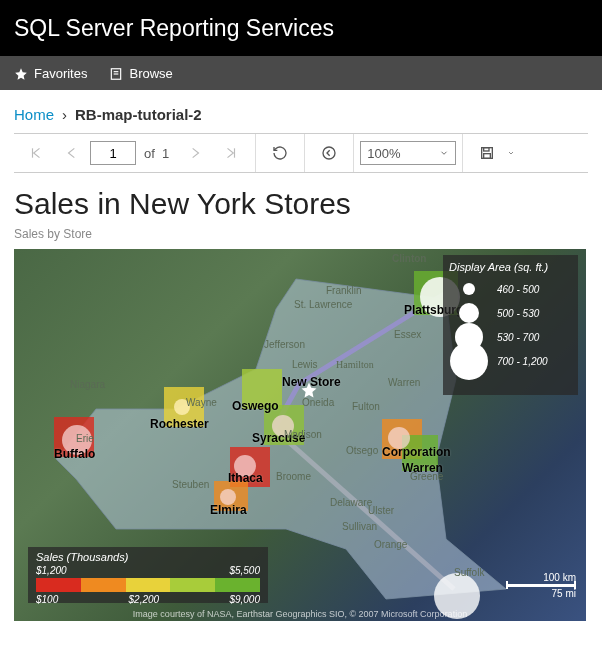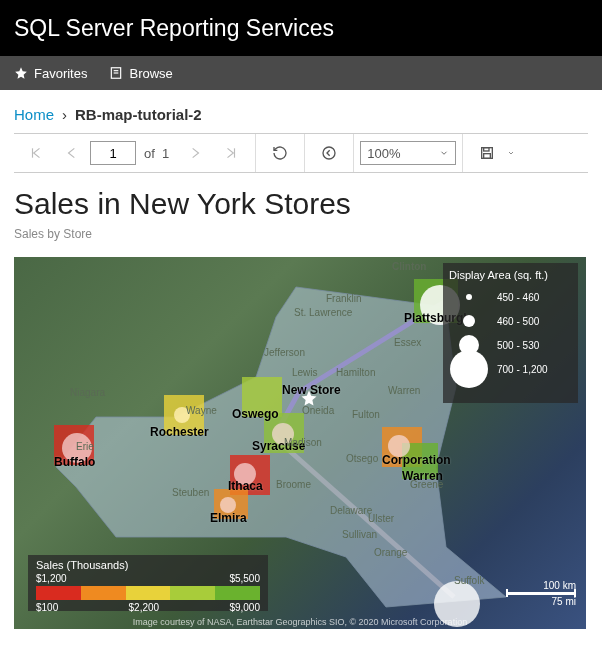--- a/index.html
+++ b/index.html
@@ -1,43 +1,43 @@
 <!DOCTYPE html>
 <html><head>
 <meta charset="utf-8">
 <style>
   * { box-sizing: border-box; margin: 0; padding: 0; }
   body { font-family: "Segoe UI", Arial, sans-serif; width: 602px; height: 648px; overflow: hidden; background: #fff; }
   .header-bar { background: #000; color: #fff; height: 56px; display: flex; align-items: center; padding: 0 14px; font-size: 23px; font-weight: 300; }
   .nav-bar { background: #4a4a4a; color: #fff; height: 34px; display: flex; align-items: center; padding: 0 14px; gap: 22px; font-size: 13px; }
-  .nav-item { display: flex; align-items: flex-start; gap: 6px; cursor: pointer; }
+  .nav-item { display: flex; align-items: flex-end; gap: 6px; cursor: pointer; }
   .nav-icon { display: inline-flex; }
   .content { padding: 10px 14px 0 14px; }
   .breadcrumb { font-size: 15px; padding: 6px 0 10px 0; display: flex; align-items: center; gap: 8px; }
   .breadcrumb-home { color: #0b8ec7; cursor: pointer; }
   .breadcrumb-sep { color: #333; }
   .breadcrumb-cur { color: #333; font-weight: 600; }
   .toolbar { border-top: 1px solid #ccc; border-bottom: 1px solid #ccc; height: 40px; display: flex; align-items: center; gap: 0; padding: 0 4px; color: #555; }
   .tb-btn { width: 36px; height: 38px; display: flex; align-items: center; justify-content: center; cursor: pointer; color: #555; }
   .tb-btn.disabled { color: #bbb; }
   .tb-sep { width: 1px; height: 38px; background: #ddd; margin: 0 6px; }
   .page-input { width: 46px; height: 24px; border: 1px solid #999; text-align: center; font-size: 13px; }
   .page-of { margin: 0 8px; font-size: 13px; color: #555; }
   .zoom-select { position: relative; width: 96px; height: 24px; border: 1px solid #999; display: flex; align-items: center; padding: 0 6px; font-size: 13px; cursor: pointer; }
   .zoom-select .caret { margin-left: auto; }
   .report-title { font-size: 30px; font-weight: 300; color: #222; padding: 14px 0 6px 0; }
-  .report-sub { font-size: 12px; color: #888; padding-bottom: 16px; }
+  .report-sub { font-size: 12px; color: #888; padding-bottom: 8px; }
   .map-wrap { position: relative; width: 572px; height: 372px; background: linear-gradient(135deg,#4a6845 0%,#5b7a52 30%,#3e5a3a 55%,#2c3f5f 80%,#3a5280 100%); overflow: hidden; }
   .state-shape { position:absolute; left:12px; top:20px; }
   .city-label { position: absolute; font-size: 12px; font-weight: 700; color: #000; text-shadow: 0 0 2px rgba(255,255,255,0.3); white-space: nowrap; }
   .county-label { position: absolute; font-size: 10px; color: #5a6a55; white-space: nowrap; }
   .bubble { position: absolute; border-radius: 50%; background: rgba(250,220,220,0.7); }
   .color-sq { position:absolute; width:40px; height:40px; opacity:0.8; }
   .star { position:absolute; width:18px; height:18px; }
-  .legend-box { position: absolute; background: rgba(40,40,40,0.75); color: #fff; font-size: 10px; }
+  .legend-box { position: absolute; background: rgba(40,40,40,0.75); color: #fff; font-size: 10px; font-style: italic; }
   .legend-area { right:8px; top:6px; width:135px; height:140px; padding:6px; }
   .legend-area .title { font-size:11px; margin-bottom:4px; }
   .la-row { display:flex; align-items:center; gap:8px; height:24px; }
   .la-circ { background:#fff; border-radius:50%; }
   .legend-sales { left:14px; bottom:18px; width:240px; height:56px; padding:4px 8px; }
   .legend-sales .title { font-size:11px; margin-bottom:2px; }
   .ls-grad { display:flex; height:14px; margin:2px 0; }
   .ls-grad div { flex:1; }
   .ls-ticks { display:flex; justify-content:space-between; font-size:10px; }
   .ls-top { display:flex; justify-content:space-between; font-size:10px; }
@@ -198,21 +198,21 @@
         <div class="city-label" style="left: 196px; top: 254px;">Elmira</div>
       </div>
 
     <div id="county-layer">
         <div class="county-label" style="left: 378px; top: 4px; font-weight: bold;">Clinton</div>
         <div class="county-label" style="left: 312px; top: 36px;">Franklin</div>
         <div class="county-label" style="left: 280px; top: 50px;">St. Lawrence</div>
         <div class="county-label" style="left: 380px; top: 80px;">Essex</div>
         <div class="county-label" style="left: 250px; top: 90px;">Jefferson</div>
         <div class="county-label" style="left: 278px; top: 110px;">Lewis</div>
-        <div class="county-label" style="left: 322px; top: 110px;">Hamilton</div>
+        <div class="county-label" style="left: 322px; top: 110px; font-family: Liberation Serif, serif;">Hamilton</div>
         <div class="county-label" style="left: 374px; top: 128px;">Warren</div>
         <div class="county-label" style="left: 56px; top: 130px;">Niagara</div>
         <div class="county-label" style="left: 172px; top: 148px;">Wayne</div>
         <div class="county-label" style="left: 288px; top: 148px;">Oneida</div>
         <div class="county-label" style="left: 338px; top: 152px;">Fulton</div>
         <div class="county-label" style="left: 270px; top: 180px;">Madison</div>
         <div class="county-label" style="left: 332px; top: 196px;">Otsego</div>
         <div class="county-label" style="left: 62px; top: 184px;">Erie</div>
         <div class="county-label" style="left: 158px; top: 230px;">Steuben</div>
         <div class="county-label" style="left: 262px; top: 222px;">Broome</div>
@@ -222,35 +222,35 @@
         <div class="county-label" style="left: 328px; top: 272px;">Sullivan</div>
         <div class="county-label" style="left: 360px; top: 290px;">Orange</div>
         <div class="county-label" style="left: 440px; top: 318px;">Suffolk</div>
       </div>
 
     <div class="legend-box legend-area">
       <div class="title">Display Area (sq. ft.)</div>
       <div id="la-rows">
           <div class="la-row">
             <div style="width: 40px; display: flex; justify-content: center;">
-              <div class="la-circ" style="width: 6px; height: 6px;"></div>
-            </div>
-            <span>450 - 460</span>
-          </div>
-          <div class="la-row">
-            <div style="width: 40px; display: flex; justify-content: center;">
               <div class="la-circ" style="width: 12px; height: 12px;"></div>
             </div>
             <span>460 - 500</span>
           </div>
           <div class="la-row">
             <div style="width: 40px; display: flex; justify-content: center;">
               <div class="la-circ" style="width: 20px; height: 20px;"></div>
             </div>
             <span>500 - 530</span>
+          </div>
+          <div class="la-row">
+            <div style="width: 40px; display: flex; justify-content: center;">
+              <div class="la-circ" style="width: 28px; height: 28px;"></div>
+            </div>
+            <span>530 - 700</span>
           </div>
           <div class="la-row">
             <div style="width: 40px; display: flex; justify-content: center;">
               <div class="la-circ" style="width: 38px; height: 38px;"></div>
             </div>
             <span>700 - 1,200</span>
           </div>
         </div>
     </div>
 
@@ -273,15 +273,15 @@
         <span>$9,000</span>
       </div>
     </div>
 
     <div class="scale-bar">
       <div>100 km</div>
       <div class="scale-line"></div>
       <div>75 mi</div>
     </div>
 
-    <div class="credits">Image courtesy of NASA, Earthstar Geographics  SIO, © 2020 Microsoft Corporation</div>
+    <div class="credits">Image courtesy of NASA, Earthstar Geographics  SIO, © 2007 Microsoft Corporation</div>
   </div>
 </div>
 
 </body></html>

